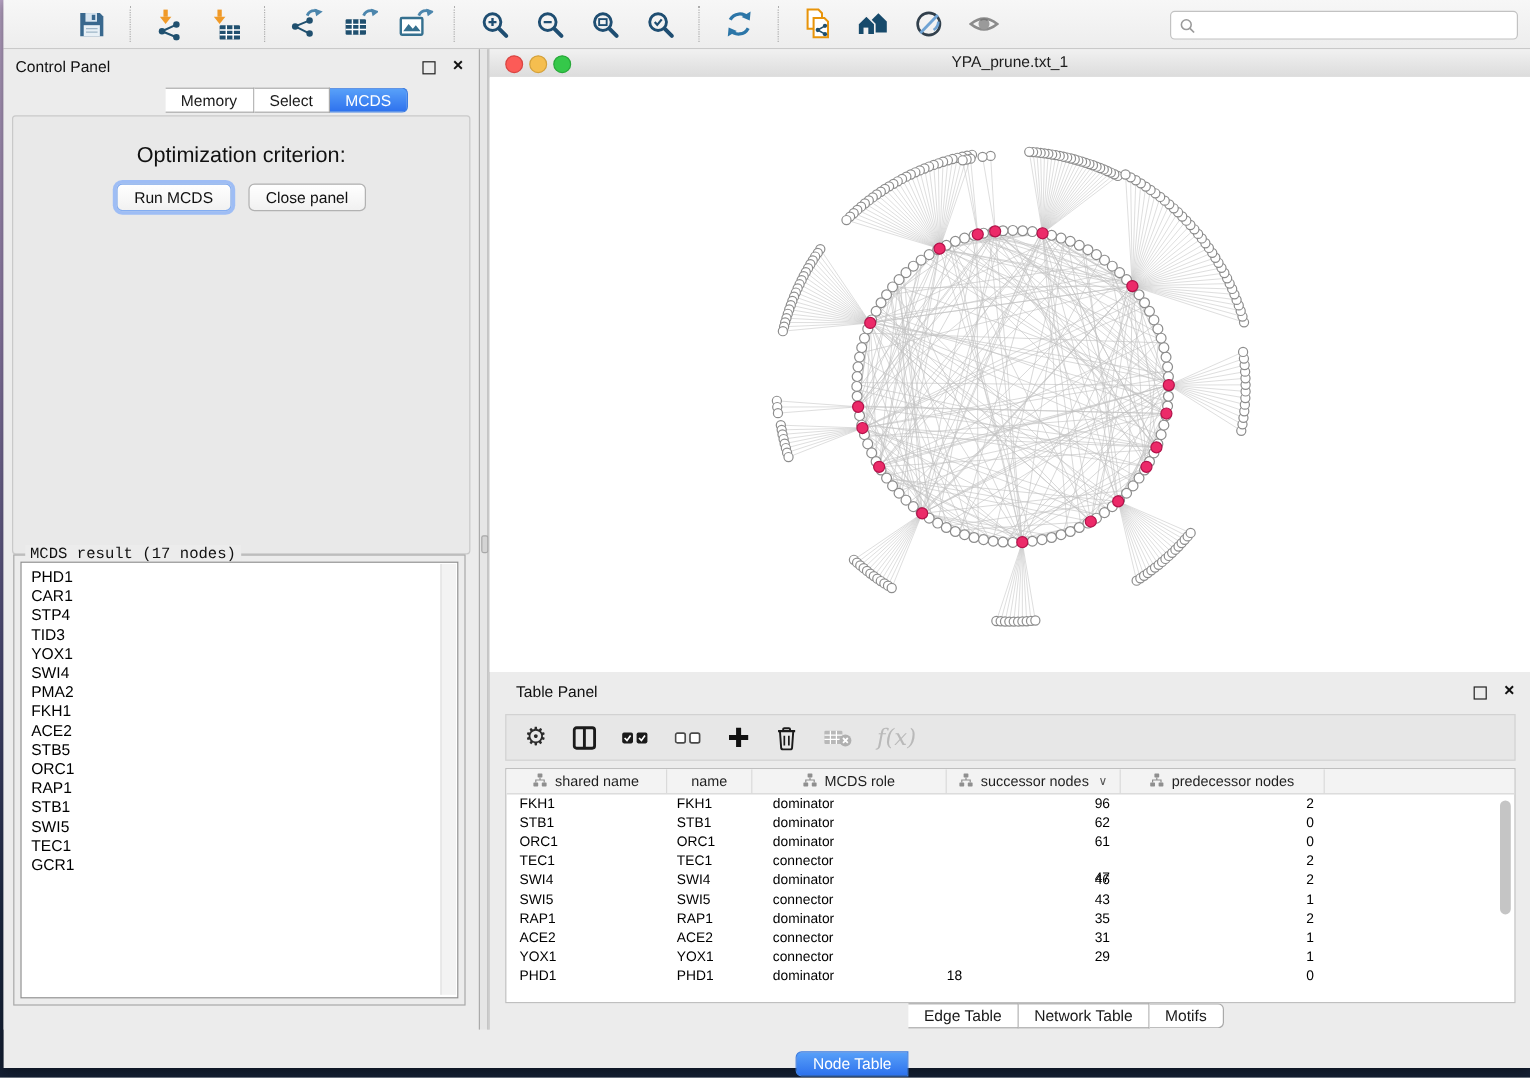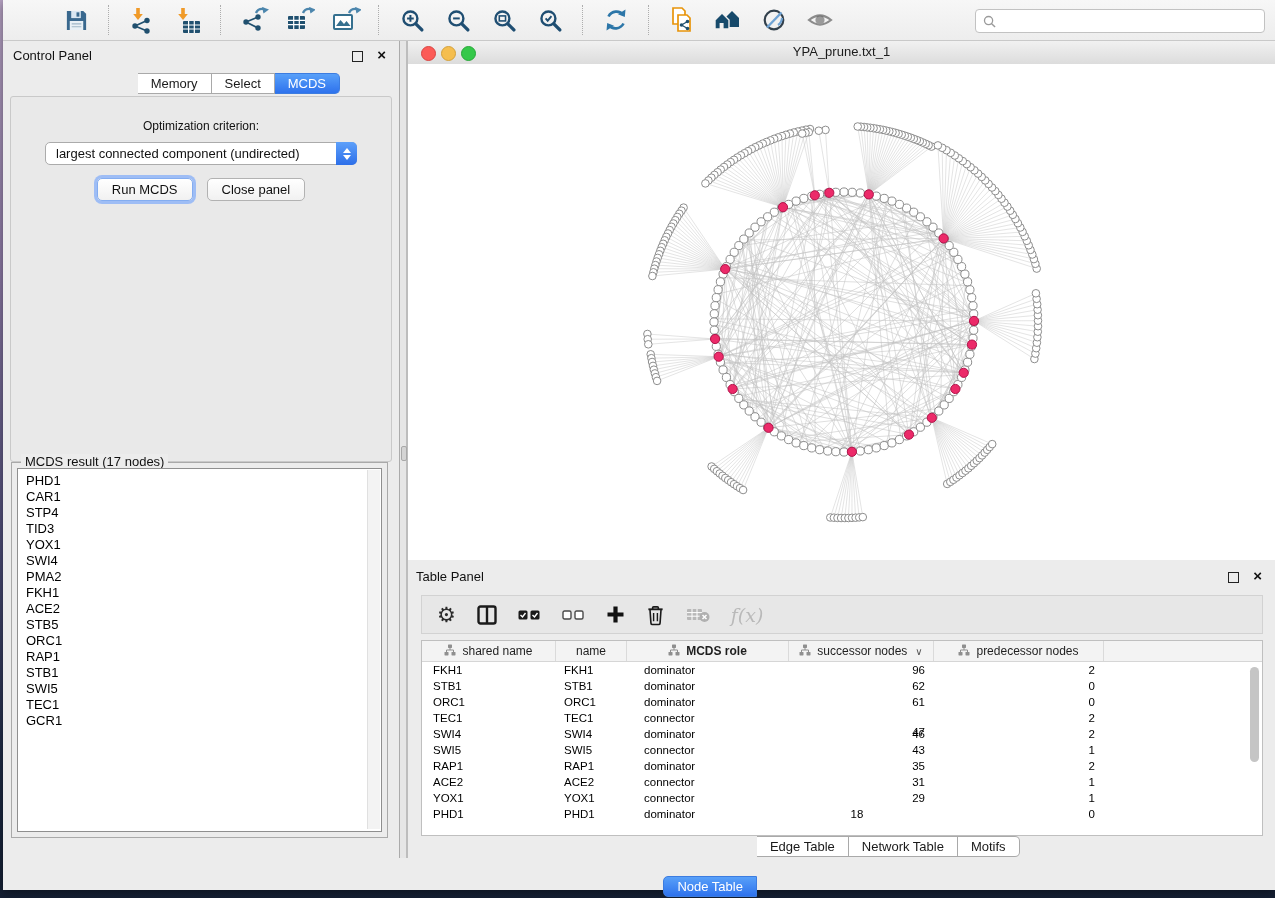--- a/index.html
+++ b/index.html
@@ -24,54 +24,54 @@
   .float-ic{position:absolute;width:9px;height:9px;border:1.6px solid #222;top:10px;cursor:pointer;}
   .close-ic{position:absolute;top:6px;font-size:15px;font-weight:bold;color:#111;cursor:pointer;line-height:16px;}
   .cp .float-ic{right:36px;} .cp .close-ic{right:13px;}
   .seg{position:absolute;top:32px;left:0;right:0;display:flex;justify-content:center;}
   .seg-btn{background:#fff;border:1px solid #a9a9a9;border-left:none;padding:0 13px;font-size:13px;height:21px;
     line-height:20px;box-sizing:border-box;color:#1a1a1a;cursor:pointer;}
   .seg-btn:first-child{border-left:1px solid #0f172a;border-radius:5px 0 0 5px;margin-top:40px;}
   .seg-btn:last-child{border-radius:0 5px 5px 0;}
   .seg-btn.active{background:linear-gradient(#58a0f9,#2e72ed);color:#fff;border-color:#3c7ce0;}
   .tabpane{position:absolute;left:7px;right:7px;top:55px;height:364px;background:#e9e9e9;border:1px solid #c9c9c9;border-radius:3px;}
-  .optlabel{text-align:center;margin-top:22px;font-size:12px;color:#111;}
+  .optlabel{text-align:center;margin-top:22px;font-size:18px;color:#111;}
   .select{width:312px;height:23px;margin:9px auto 0;background:#fff;border:1px solid #ababab;border-radius:5px;
     display:flex;align-items:center;position:relative;box-sizing:border-box;cursor:pointer;}
   .sel-text{padding-left:10px;font-size:13px;color:#111;white-space:nowrap;}
   .stepper{position:absolute;right:-1px;top:-1px;width:21px;height:23px;border-radius:0 5px 5px 0;
     background:linear-gradient(#5da0fa,#2d6fe9);display:flex;flex-direction:column;align-items:center;justify-content:center;gap:2px;}
   .stepper i{display:block;width:0;height:0;border-left:4px solid transparent;border-right:4px solid transparent;}
   .stepper .up{border-bottom:5px solid #fff;}
   .stepper .dn{border-top:5px solid #fff;}
   .btnrow{margin-top:13px;display:flex;justify-content:center;gap:14px;}
   .mac-btn{background:linear-gradient(#ffffff,#f1f1f1);border:1px solid #b2b2b2;border-radius:5px;padding:0 14px;
     font-size:13px;height:23px;font-family:"Liberation Sans",sans-serif;color:#111;cursor:pointer;}
   .mac-btn.focused{box-shadow:0 0 0 3px rgba(96,153,255,.55);border-color:#84adf0;}
   .fieldset{position:absolute;left:8px;right:11px;top:421px;bottom:20px;border:1px solid #a9a9a9;}
-  .legend{position:absolute;top:-9px;left:9px;background:#ececec;padding:0 4px;font-size:13px;color:#111;}
+  .legend{position:absolute;top:-9px;left:9px;background:#ececec;padding:0 4px;font-size:13px;color:#111;font-family:Liberation Mono, monospace;}
   .result-list{position:absolute;inset:5px;background:#fff;border:1px solid #8f8f8f;padding:4px 0 0 8px;
     font-size:13px;line-height:16px;color:#000;overflow:hidden;}
   .vtrack{position:absolute;top:7px;right:7px;bottom:8px;width:12px;background:#f3f3f3;border-left:1px solid #e0e0e0;}
   
   .vsplit{position:absolute;left:397px;top:41px;width:7px;bottom:32px;background:#e6e6e6;border-right:1px solid #bdbdbd;box-sizing:border-box;cursor:col-resize;}
   .grab{position:absolute;top:405px;left:1px;width:4px;height:13px;background:#d4d4d4;border:1px solid #a8a8a8;border-radius:2px;}
   
   .netwin{position:absolute;left:404px;right:0;top:41px;height:519px;border-left:1px solid #bdbdbd;box-sizing:border-box;}
   .titlebar{height:23px;background:linear-gradient(#f1f1f1,#dcdcdc);border-bottom:1px solid #b7b7b7;position:relative;}
   .tl{position:absolute;top:5px;width:13px;height:13px;border-radius:50%;cursor:pointer;}
   .tl.red{left:13px;background:#fc5b57;border:.5px solid #d94542;}
   .tl.yellow{left:33px;background:#f5be4f;border:.5px solid #d4a13b;}
   .tl.green{left:53px;background:#35c84a;border:.5px solid #27a839;}
   .wtitle{display:block;text-align:center;font-size:13px;line-height:22px;color:#1c1c1c;}
   .canvas{position:absolute;left:0;right:0;top:23px;bottom:0;background:#fff;}
   .canvas svg{display:block;}
   
   .tpanel{position:absolute;left:404px;right:0;top:560px;height:298px;background:#ececec;border-left:1px solid #bdbdbd;box-sizing:border-box;}
-  .tpanel .p-title{left:8px;top:9px;}
+  .tpanel .p-title{left:22px;top:9px;}
   .tpanel .float-ic{right:36px;top:12px;} .tpanel .close-ic{right:13px;top:8px;}
   .tp-toolbar{position:absolute;top:35px;left:13px;right:12px;height:39px;background:#e7e7e7;border:1px solid #d2d2d2;
     display:flex;align-items:center;gap:21px;padding-left:15px;box-sizing:border-box;}
   .tpi{display:flex;align-items:center;justify-content:center;cursor:pointer;}
   .gear-glyph{font-size:21px;color:#2b2b2b;line-height:20px;}
   .fx-glyph{font-family:"DejaVu Serif",serif;font-style:italic;font-size:19px;color:#b9b9b9;}
   .tp-table{position:absolute;top:80px;left:13px;right:12px;height:196px;background:#fff;border:1px solid #bfbfbf;overflow:hidden;box-sizing:border-box;}
   .thead{display:flex;height:20px;background:#f3f3f3;border-bottom:1px solid #d6d6d6;}
   .th{box-sizing:border-box;border-right:1px solid #dadada;display:flex;align-items:center;justify-content:center;gap:6px;
     font-size:12px;color:#1f1f1f;cursor:pointer;}
@@ -239,27 +239,20 @@
     <span class="float-ic"></span>
     <span class="close-ic">×</span>
     <div class="seg" id="cp-tabs">
         <span class="seg-btn">Network</span>
         <span class="seg-btn">Memory</span>
         <span class="seg-btn">Select</span>
         <span class="seg-btn active">MCDS</span>
       </div>
     <div class="tabpane">
       <div class="optlabel">Optimization criterion:</div>
-      <div class="select">
-        <span class="sel-text">largest connected component (undirected)</span>
-        <span class="stepper">
-            <i class="up"></i>
-            <i class="dn"></i>
-          </span>
-      </div>
       <div class="btnrow">
         <button class="mac-btn focused">Run MCDS</button>
         <button class="mac-btn">Close panel</button>
       </div>
     </div>
     <div class="fieldset">
       <span class="legend">MCDS result (17 nodes)</span>
       <div class="result-list" id="result-list">
           <div>PHD1</div>
           <div>CAR1</div>
@@ -1077,21 +1070,21 @@
                   <rect x="0.5" y="8" width="4" height="3.4" rx="0.6"></rect>
                   <rect x="7.5" y="8" width="4" height="3.4" rx="0.6"></rect>
                 </g>
                 <path d="M6 3.9 V6 M2.5 8 V6 H9.5 V8" stroke="#8f8f8f" fill="none" stroke-width="1"></path>
               </svg></span>
             <span>shared name</span>
           </div>
           <div class="th" style="width: 71px;">
             <span>name</span>
           </div>
-          <div class="th" style="width: 162px; font-weight: bold;">
+          <div class="th" style="width: 162px;">
             <span><svg width="12" height="12" viewBox="0 0 12 12">
                 <g fill="#8f8f8f">
                   <rect x="4" y="0.5" width="4" height="3.4" rx="0.6"></rect>
                   <rect x="0.5" y="8" width="4" height="3.4" rx="0.6"></rect>
                   <rect x="7.5" y="8" width="4" height="3.4" rx="0.6"></rect>
                 </g>
                 <path d="M6 3.9 V6 M2.5 8 V6 H9.5 V8" stroke="#8f8f8f" fill="none" stroke-width="1"></path>
               </svg></span>
             <span>MCDS role</span>
           </div>
@@ -1181,21 +1174,21 @@
             <div class="td" style="width: 134px; text-align: left; padding: 0px 0px 0px 11px;">YOX1</div>
             <div class="td" style="width: 71px; text-align: left; padding: 0px 0px 0px 8px;">YOX1</div>
             <div class="td" style="width: 162px; text-align: left; padding: 0px 0px 0px 17px;">connector</div>
             <div class="td" style="width: 145px; text-align: right; padding: 0px 9px 0px 0px;">29</div>
             <div class="td" style="width: 170px; text-align: right; padding: 0px 9px 0px 0px;">1</div>
           </div>
           <div class="tr">
             <div class="td" style="width: 134px; text-align: left; padding: 0px 0px 0px 11px;">PHD1</div>
             <div class="td" style="width: 71px; text-align: left; padding: 0px 0px 0px 8px;">PHD1</div>
             <div class="td" style="width: 162px; text-align: left; padding: 0px 0px 0px 17px;">dominator</div>
-            <div class="td" style="width: 145px; text-align: center; padding: 0px 9px 0px 0px;">18</div>
+            <div class="td" style="width: 145px; text-align: left; padding: 0px 9px 0px 0px;">18</div>
             <div class="td" style="width: 170px; text-align: right; padding: 0px 9px 0px 0px;">0</div>
           </div>
         </div>
       <div class="thumb"></div>
     </div>
 
     <div class="tp-tabs seg" id="tp-tabs" style="position:absolute;">
         <span class="seg-btn active">Node Table</span>
         <span class="seg-btn">Edge Table</span>
         <span class="seg-btn">Network Table</span>

